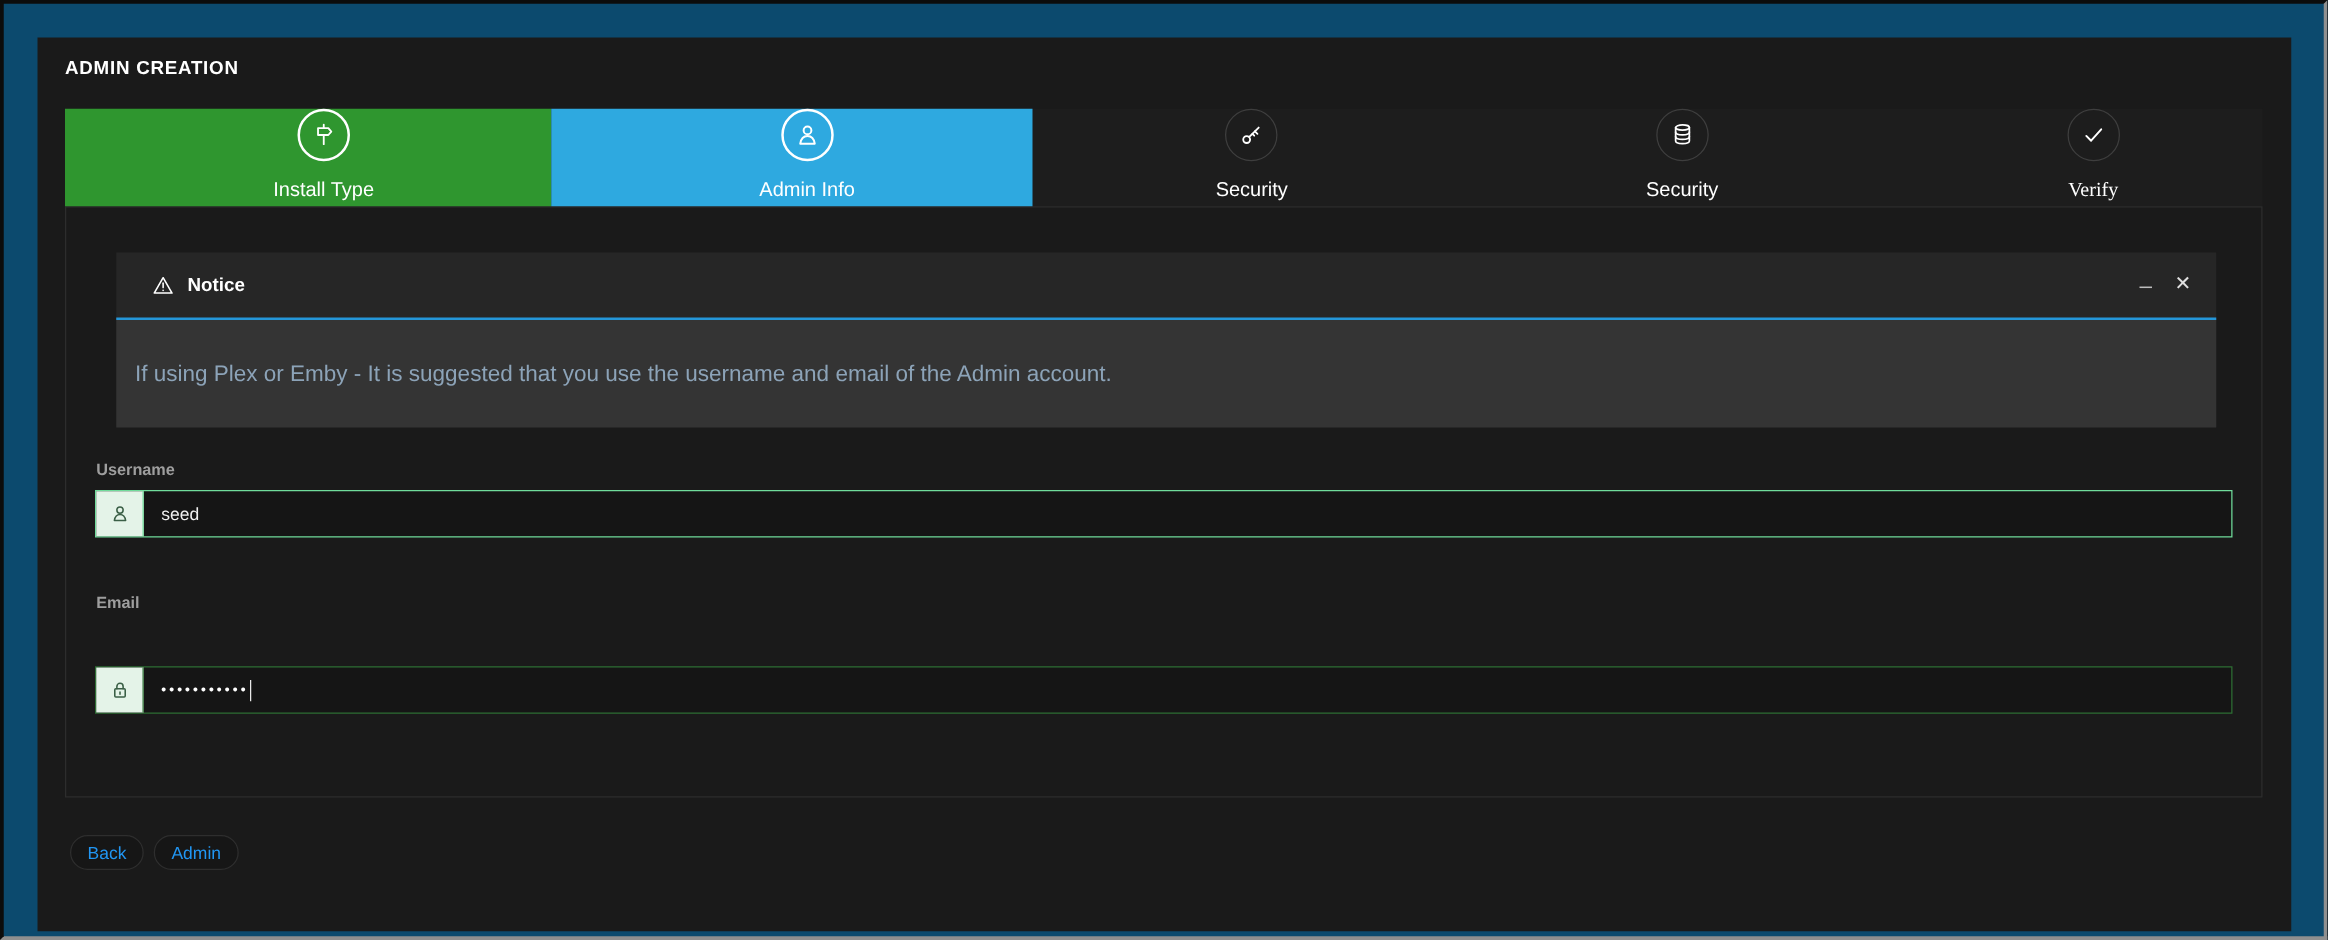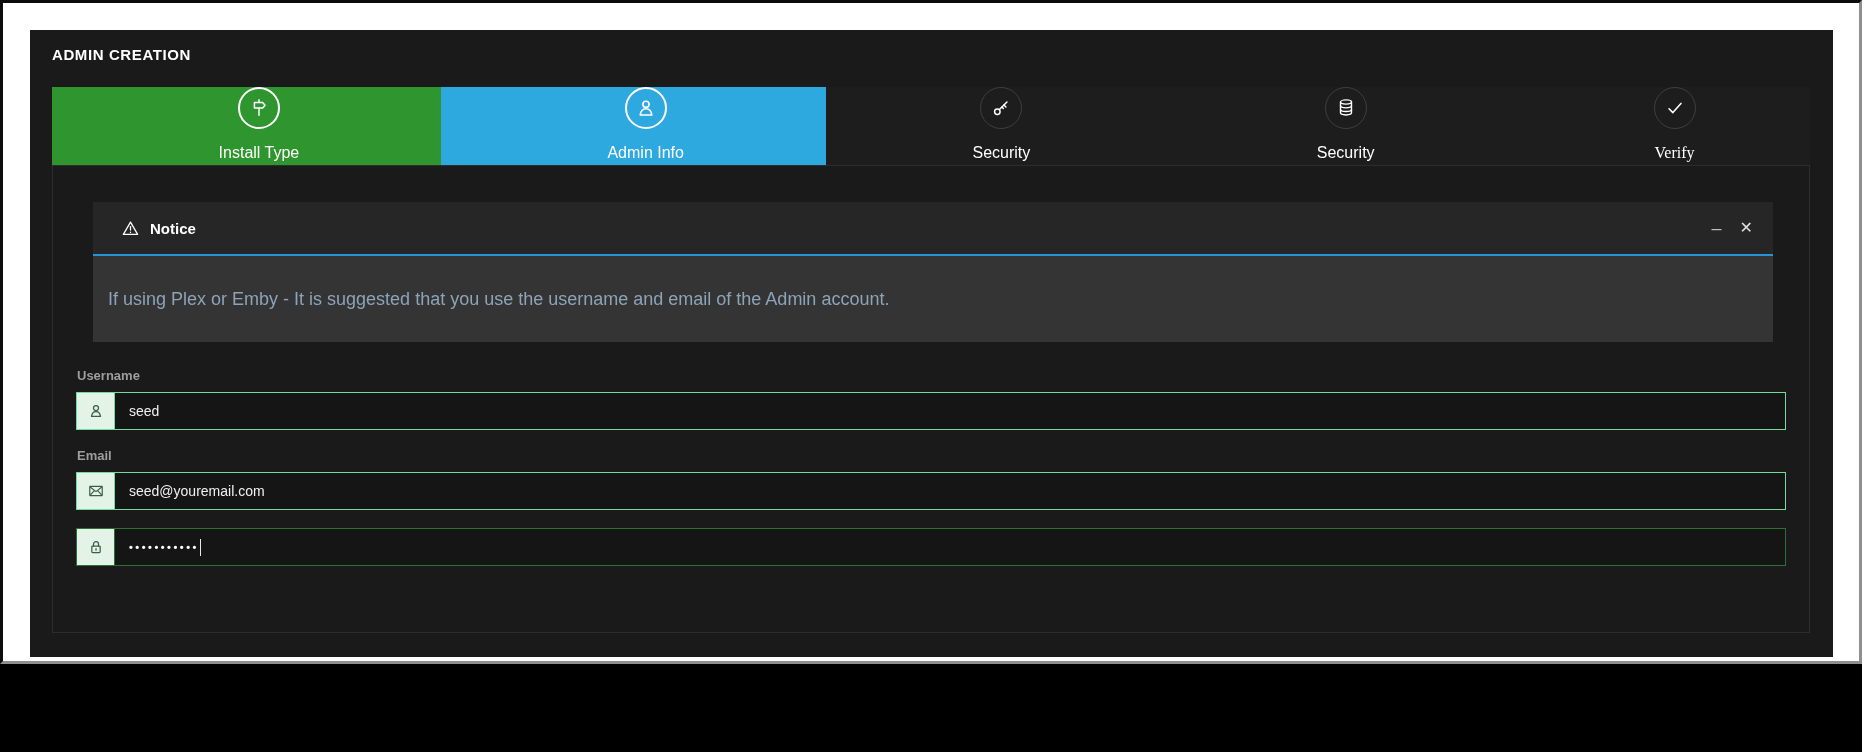--- a/index.html
+++ b/index.html
@@ -1,21 +1,21 @@
 <!DOCTYPE html>
 <html><head>
 <meta charset="utf-8">
 <style>
   * { margin:0; padding:0; box-sizing:border-box; }
   html,body { background:#000; }
   body { font-family:"Liberation Sans", sans-serif; }
 
   .window{
-    position:relative; width:1862px; height:664px;
-    background:#ffffff;
+    position:relative; width:1862px; height:752px;
+    background:#0c4a6e;
     border:3px solid #0c0c0c;
     border-right-color:#8f8f8f; border-bottom-color:#8f8f8f;
     overflow:hidden;
   }
   .card{
     position:absolute; left:27px; top:27px; right:26px; bottom:4px;
     background:#1a1a1a; padding:16px 23px 0 22px;
   }
   .card-title{
     color:#fff; font-size:15px; font-weight:bold; letter-spacing:.6px;
@@ -57,21 +57,21 @@
   .notice-controls{ display:flex; align-items:center; gap:18px; }
   .notice-min{ color:#bdbdbd; font-size:18px; line-height:1; cursor:pointer; }
   .notice-close{ color:#e0e0e0; font-size:16px; line-height:1; cursor:pointer; }
   .notice-body{
     height:86px; background:#343434;
     display:flex; align-items:center; padding-left:15px;
   }
   .notice-text{ color:#8CA3B8; font-size:18px; }
 
   
-  .field{ margin-bottom:18px; }
+  .field{ margin-bottom:44px; }
   .field-label{ color:#9e9e9e; font-size:13px; font-weight:bold; margin:0 0 9px 1px; }
   .input-group{ display:flex; height:38px; border:1px solid #70DC9B; background:#151515; }
   .input-group.password{ border-color:#2E6F34; }
   .input-icon-box{
     width:38px; flex:0 0 38px; background:#E4F3E8;
     border-right:1px solid #70DC9B;
     display:flex; align-items:center; justify-content:center;
   }
   .input-group.password .input-icon-box{ border-right-color:#2E6F34; }
   .text-input{
@@ -190,30 +190,20 @@
               <circle cx="12" cy="8.5" r="3"></circle>
               <path d="M6.6 18.5c.6-3.9 2.9-5.8 5.4-5.8s4.8 1.9 5.4 5.8z" stroke-linejoin="round"></path>
             </svg>
           </span>
           <input class="text-input" type="text" value="seed" style="">
         </div>
       </div>
 
       <div class="field">
         <div class="field-label">Email</div>
-        <div class="input-group">
-          <span class="input-icon-box">
-            <svg width="20" height="20" viewBox="0 0 24 24" fill="none" stroke="#3a5f46" stroke-width="1.4" stroke-linejoin="round">
-              <rect x="4.5" y="6.5" width="15" height="11" rx="0.5"></rect>
-              <path d="M5 7.2 12 12.8 19 7.2"></path>
-              <path d="M5 17 10 11.5 M19 17 14 11.5"></path>
-            </svg>
-          </span>
-          <input class="text-input" type="text" value="seed@youremail.com" style="">
-        </div>
       </div>
 
       <div class="field" style="margin-bottom:0;">
         <div class="input-group password">
           <span class="input-icon-box">
             <svg width="20" height="20" viewBox="0 0 24 24" fill="none" stroke="#3a5f46" stroke-width="1.5" stroke-linecap="round" stroke-linejoin="round">
               <rect x="7" y="10.8" width="10" height="8" rx="1"></rect>
               <path d="M9 10.8V8.6a3 3 0 0 1 6 0v2.2"></path>
               <path d="M12 14v2"></path>
             </svg>

